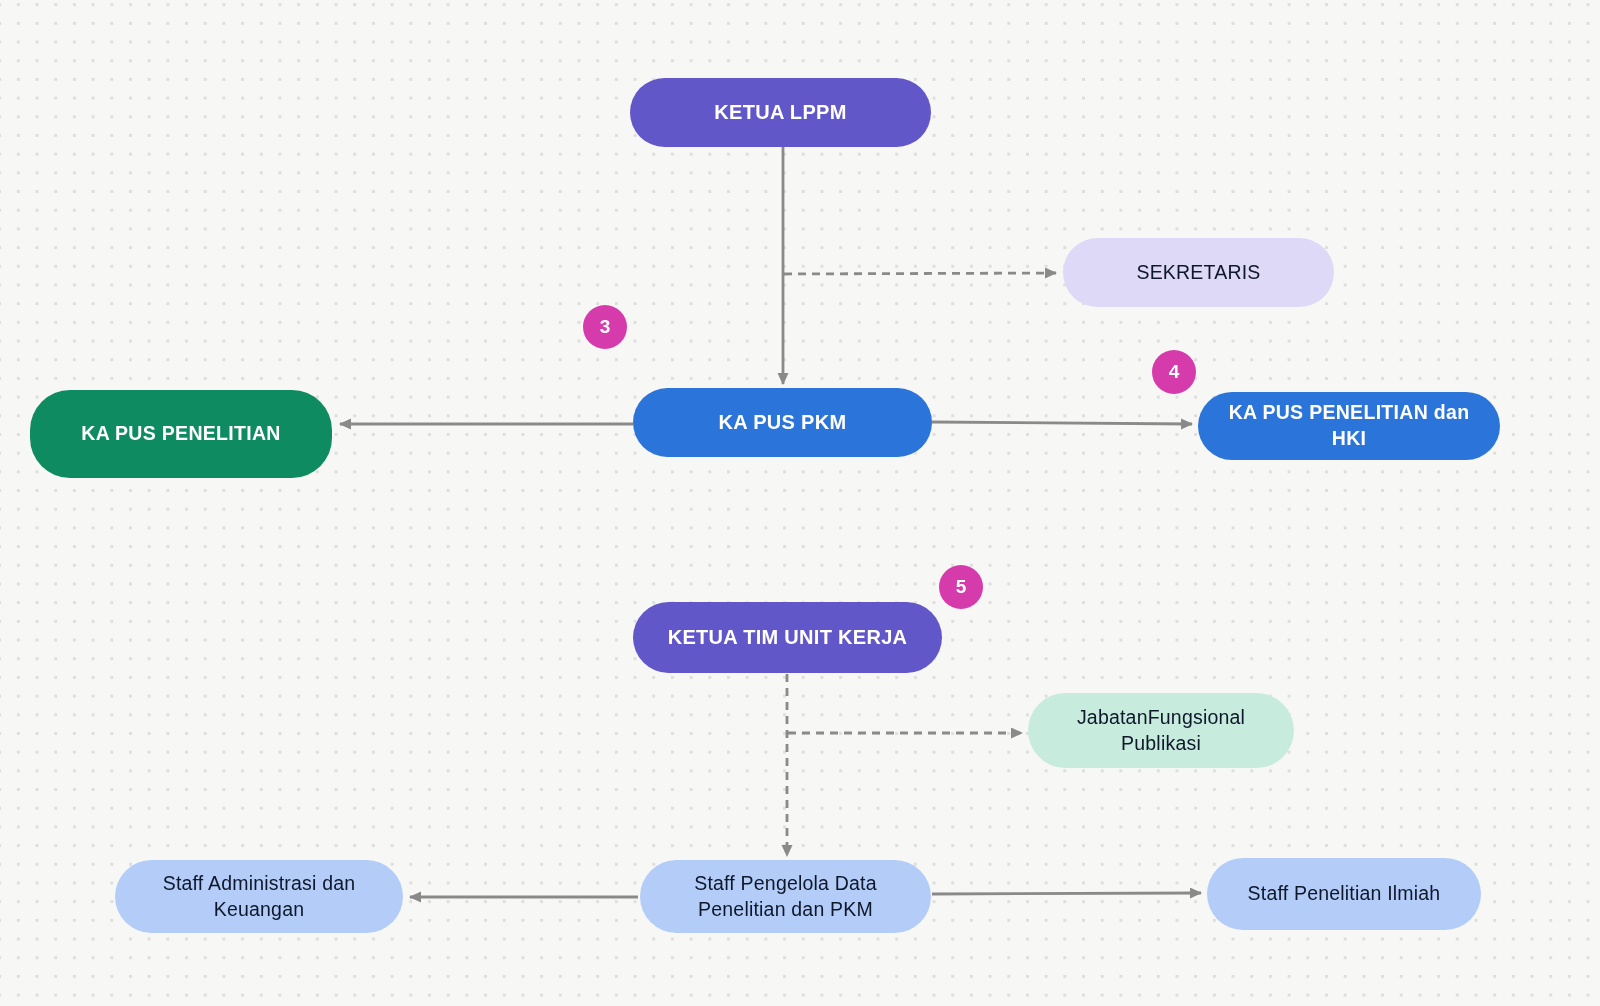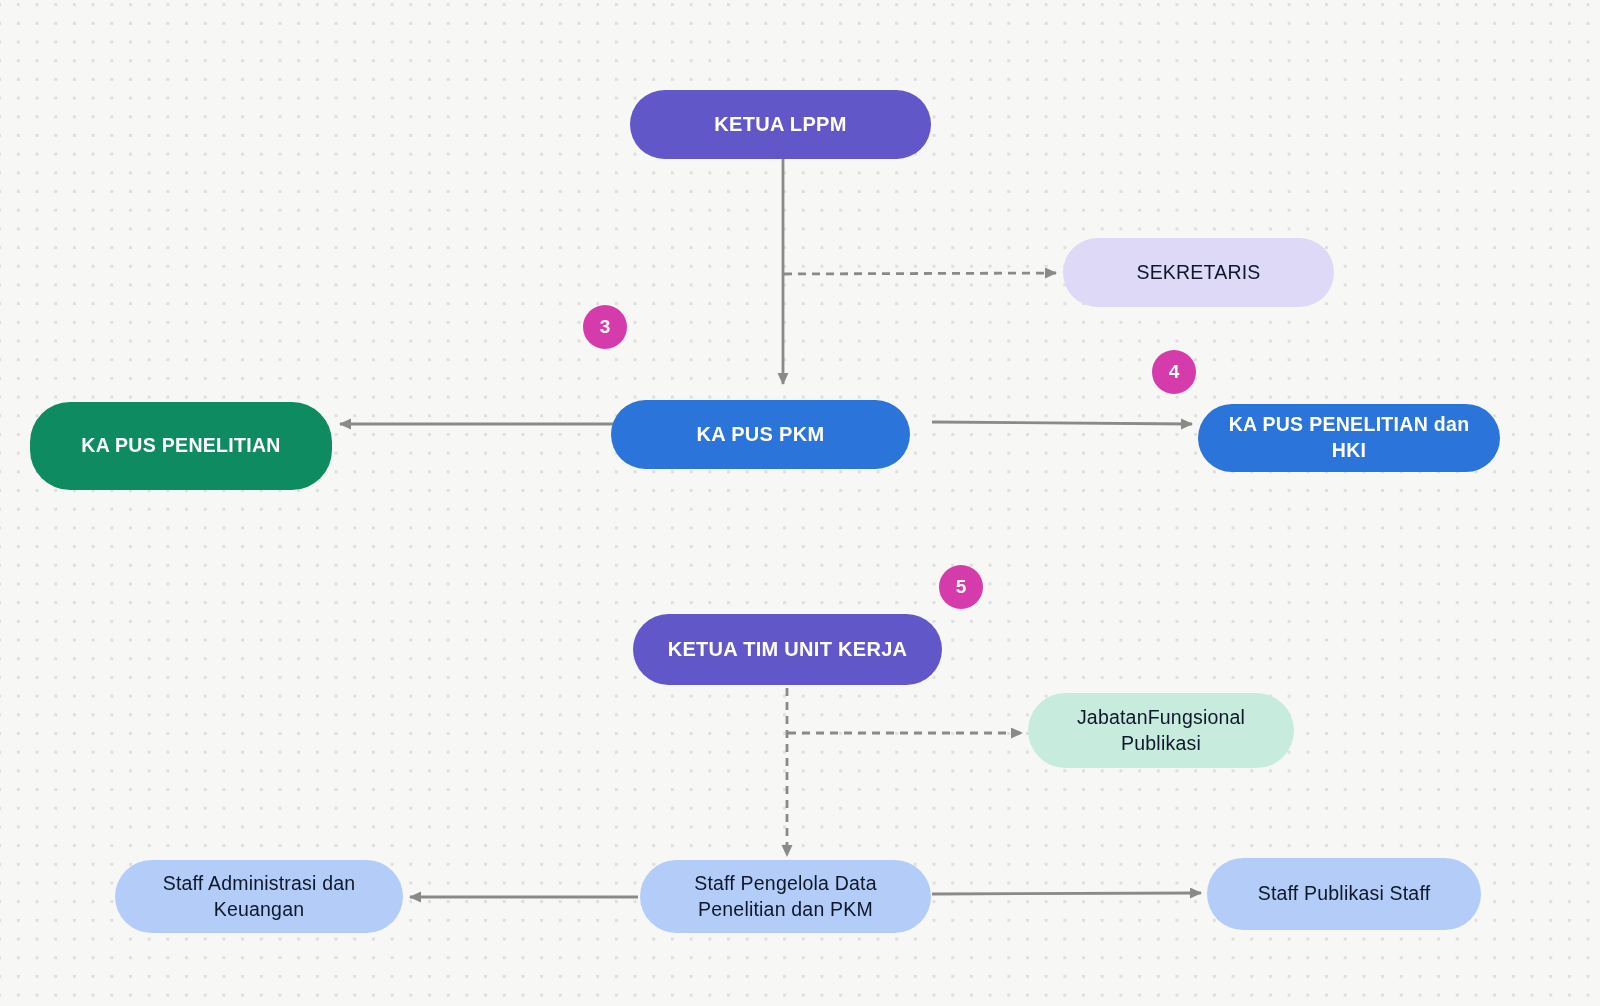--- a/index.html
+++ b/index.html
@@ -23,21 +23,21 @@
   .node{
     position:absolute;
     display:flex;align-items:center;justify-content:center;
     text-align:center;
     border-radius:40px;
     box-sizing:border-box;
     padding:6px 28px;
     line-height:1.32;
     cursor:default;
   }
-  .node.bold-white{color:#ffffff;font-weight:700;letter-spacing:.3px;margin-top:12px;}
+  .node.bold-white{color:#ffffff;font-weight:700;letter-spacing:.3px;}
   .node.dark{color:#0f172a;font-weight:400;letter-spacing:.2px;}
   .bg-purple{background:#6257c9;}
   .bg-blue{background:#2b74da;}
   .bg-green{background:#0f8b62;}
   .bg-lavender{background:#ded9f7;}
   .bg-mint{background:#c7ebdd;}
   .bg-lightblue{background:#b3cdf8;}
   .badge{
     position:absolute;
     width:44px;height:44px;border-radius:50%;
@@ -74,33 +74,33 @@
 
     <line x1="932" y1="894" x2="1201" y2="893" stroke="#8a8a8a" stroke-width="2.8" marker-end="url(#arrow)"></line>
   </svg>
 
   <div class="node bold-white bg-purple" style="left:630px;top:78px;width:301px;height:69px;font-size:20px;">KETUA LPPM</div>
 
   <div class="node dark bg-lavender" style="left:1063px;top:238px;width:271px;height:69px;font-size:19.5px;">SEKRETARIS</div>
 
   <div class="node bold-white bg-green" style="left:30px;top:390px;width:302px;height:88px;font-size:19.5px;">KA PUS PENELITIAN</div>
 
-  <div class="node bold-white bg-blue" style="left:611px;top:388px;width:299px;height:69px;font-size:20px;">KA PUS PKM</div>
+  <div class="node bold-white bg-blue" style="left:633px;top:388px;width:299px;height:69px;font-size:20px;">KA PUS PKM</div>
 
   <div class="node bold-white bg-blue" style="left:1198px;top:392px;width:302px;height:68px;font-size:19.5px;padding:6px 16px;">KA PUS PENELITIAN dan HKI</div>
 
   <div class="node bold-white bg-purple" style="left:633px;top:602px;width:309px;height:71px;font-size:20px;">KETUA TIM UNIT KERJA</div>
 
   <div class="node dark bg-mint" style="left:1028px;top:693px;width:266px;height:75px;font-size:19.5px;">JabatanFungsional Publikasi</div>
 
   <div class="node dark bg-lightblue" style="left:640px;top:860px;width:291px;height:73px;font-size:19.5px;padding:6px 30px;">Staff Pengelola Data Penelitian dan PKM</div>
 
   <div class="node dark bg-lightblue" style="left:115px;top:860px;width:288px;height:73px;font-size:19.5px;">Staff Administrasi dan Keuangan</div>
 
-  <div class="node dark bg-lightblue" style="left:1207px;top:858px;width:274px;height:72px;font-size:19.5px;">Staff Publikasi Staff</div>
+  <div class="node dark bg-lightblue" style="left:1207px;top:858px;width:274px;height:72px;font-size:19.5px;">Staff Penelitian Ilmiah</div>
 
   <div class="badge" style="left:583px;top:305px;">3</div>
 
   <div class="badge" style="left:1152px;top:350px;">4</div>
 
   <div class="badge" style="left:939px;top:565px;">5</div>
 
 </div>
 
 </body></html>

